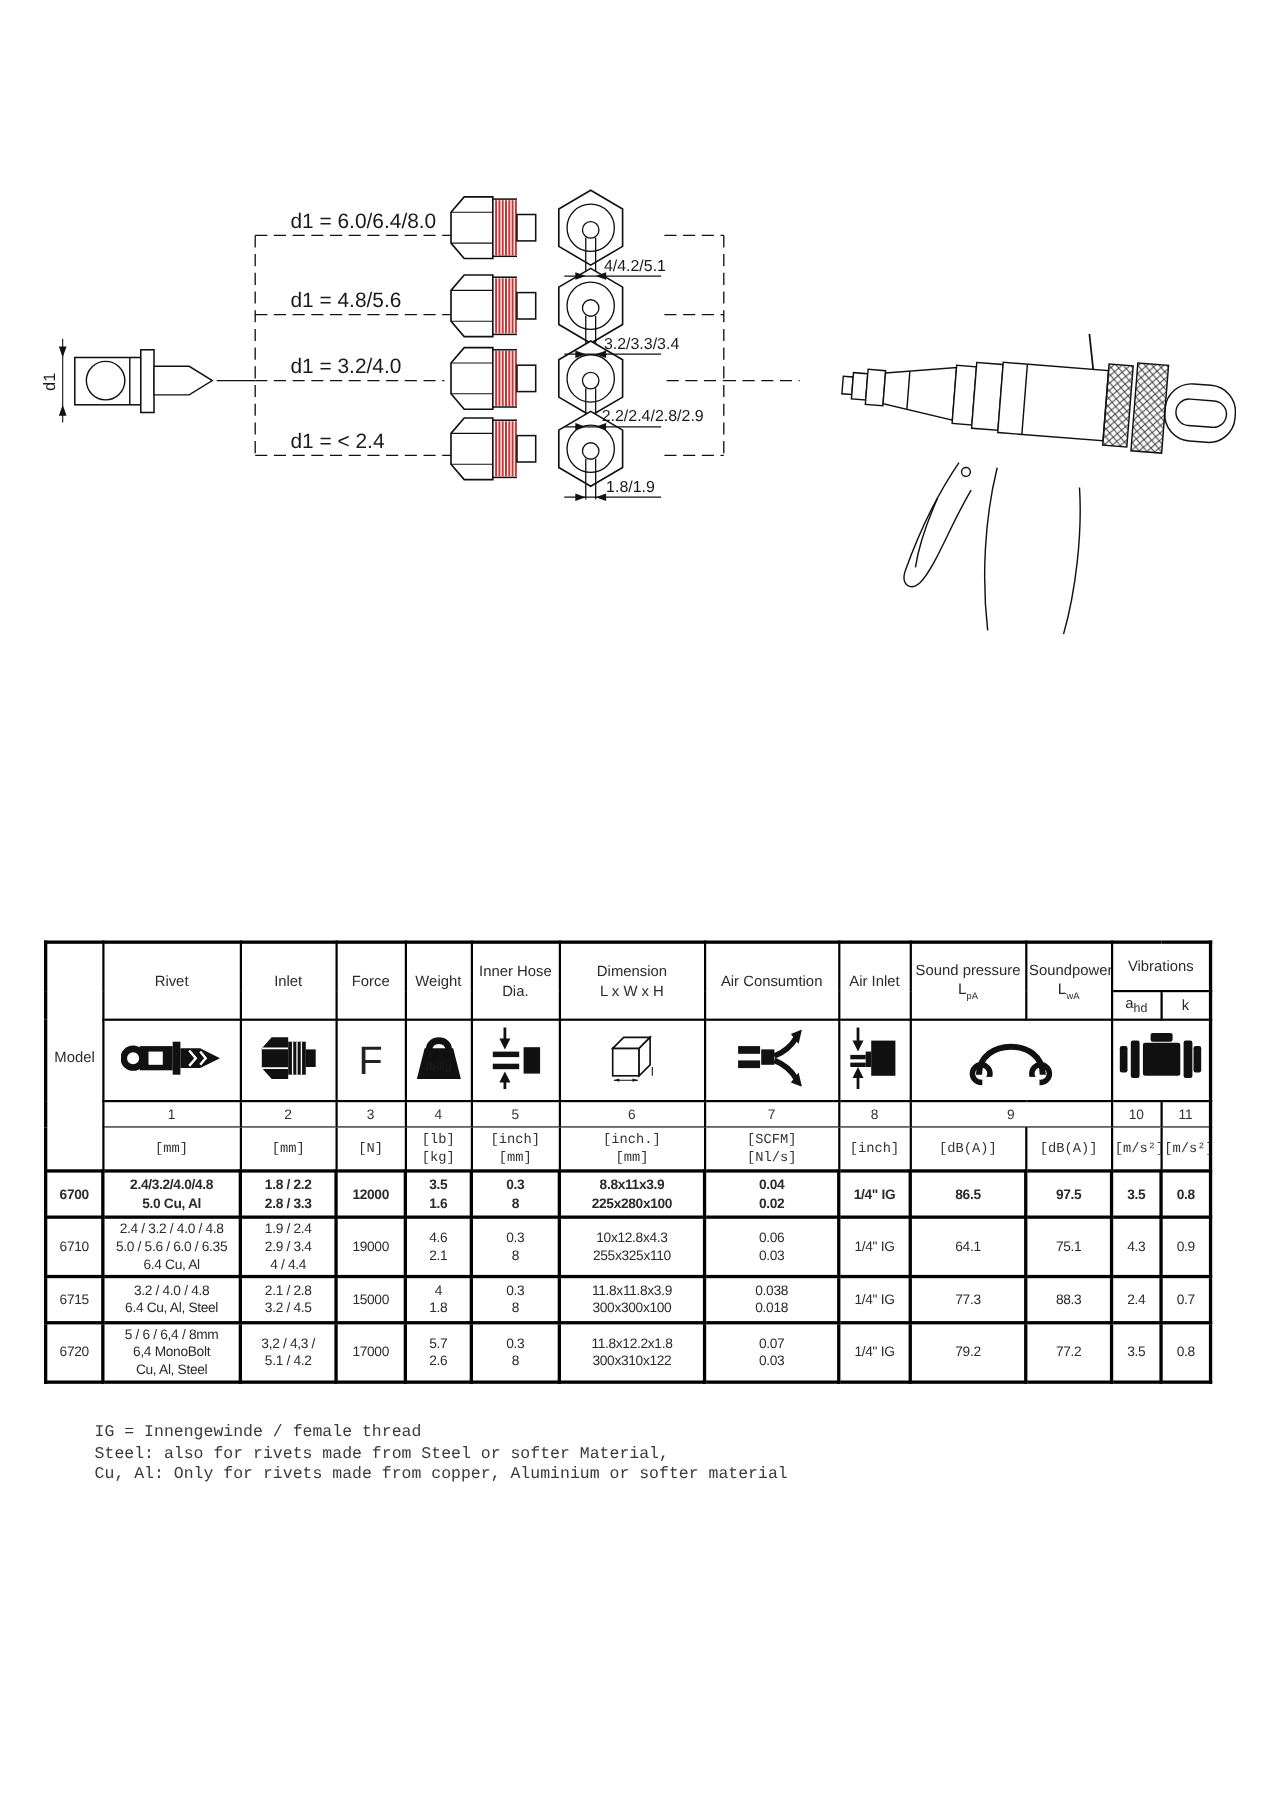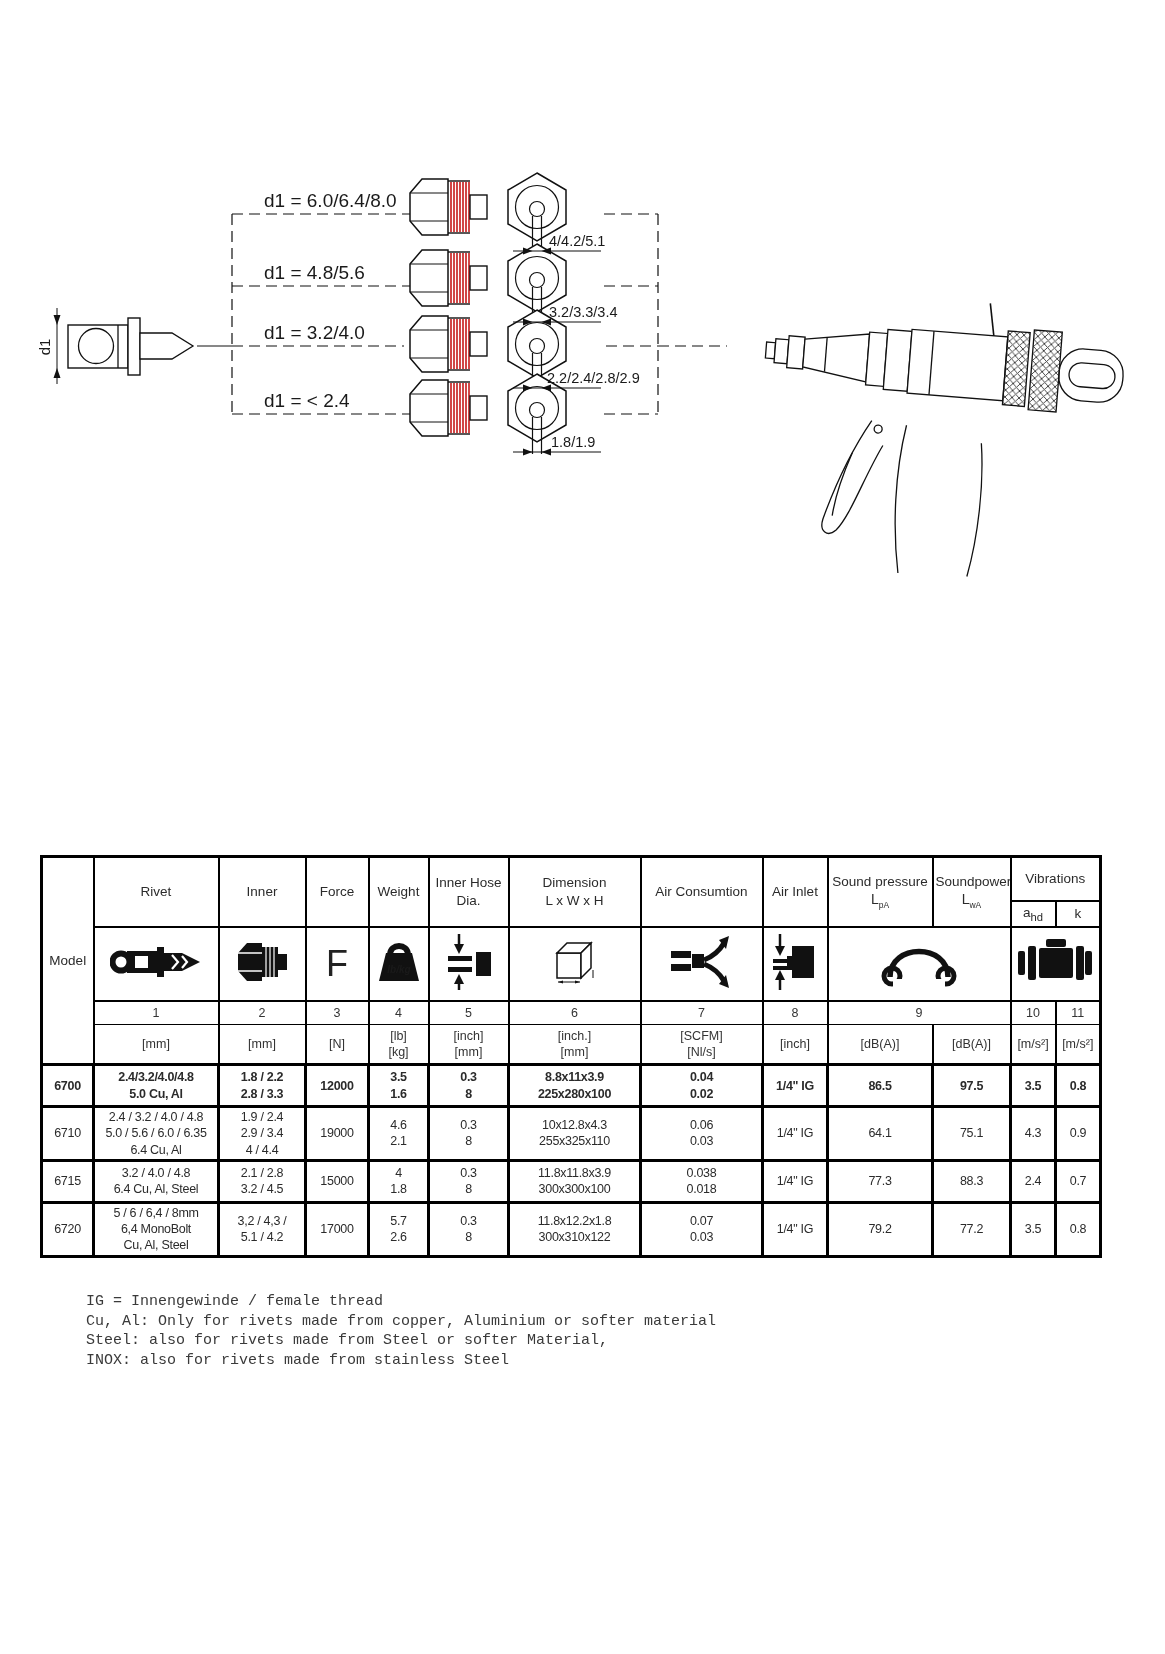--- a/index.html
+++ b/index.html
@@ -27,21 +27,21 @@
   }
   tr.r-num td{border-top-width:1px; border-bottom-width:1px; font-size:12.5px; color:#333;}
   tr.r-unit td{border-top-width:1px; font-size:12.5px; color:#333;}
   tbody.data td{border-width:3px; font-size:12.5px; letter-spacing:-0.3px; color:#2b2b2b;}
   .pre{white-space:pre-line; line-height:1.3;}
   .hdr{font-size:13.5px; color:#2b2b2b;}
   .sym{font-size:14px; margin-top:2px;}
   .sym sub{font-size:8.5px;}
   .force-F{font-size:36px; font-weight:400; color:#222;}
   tr.rA1{height:44px;} tr.rA2{height:26px;} tr.rIcons{height:74px;}
-  tr.r-num{height:24px;} tr.r-unit{height:40px;}
+  tr.r-num{height:24px;} tr.r-unit{height:40px;font-family:Liberation Mono, monospace;}
   tr.d1{height:42px;font-weight:bold;} tr.d2{height:48px;} tr.d3{height:42px;} tr.d4{height:54px;}
   
   .notes{position:absolute; left:86px; top:1292px; font-size:15px; line-height:19.5px; color:#3a3a3a;font-family:Liberation Mono, monospace;}
 </style>
 </head>
 <body>
 
 <div class="page">
 
   <div class="diagram-wrap">
@@ -180,21 +180,21 @@
         <col style="width:65px">
       <col style="width:105px">
         <col style="width:78px">
         <col style="width:45px">
         <col style="width:45px">
     </colgroup>
     <thead>
       <tr class="rA1">
         <td rowspan="5" class="hdr">Model</td>
         <td rowspan="2" class="hdr">Rivet</td>
-        <td rowspan="2" class="hdr">Inner</td>
+        <td rowspan="2" class="hdr">Inlet</td>
         <td rowspan="2" class="hdr">Force</td>
         <td rowspan="2" class="hdr">Weight</td>
         <td rowspan="2" class="hdr pre">Inner Hose
 Dia.</td>
         <td rowspan="2" class="hdr pre">Dimension
 L x W x H</td>
         <td rowspan="2" class="hdr">Air Consumtion</td>
         <td rowspan="2" class="hdr">Air Inlet</td>
         <td rowspan="2" class="hdr">
           <div>Sound pressure</div>
@@ -422,18 +422,17 @@
         <td>79.2</td>
         <td>77.2</td>
         <td>3.5</td>
         <td>0.8</td>
       </tr>
     </tbody>
   </table>
 
   <div class="notes">
     <div>IG = Innengewinde / female thread</div>
+    <div>Steel: also for rivets made from Steel or softer Material,</div>
     <div>Cu, Al: Only for rivets made from copper, Aluminium or softer material</div>
-    <div>Steel: also for rivets made from Steel or softer Material,</div>
-    <div>INOX: also for rivets made from stainless Steel</div>
   </div>
 
 </div>
 
 </body></html>

